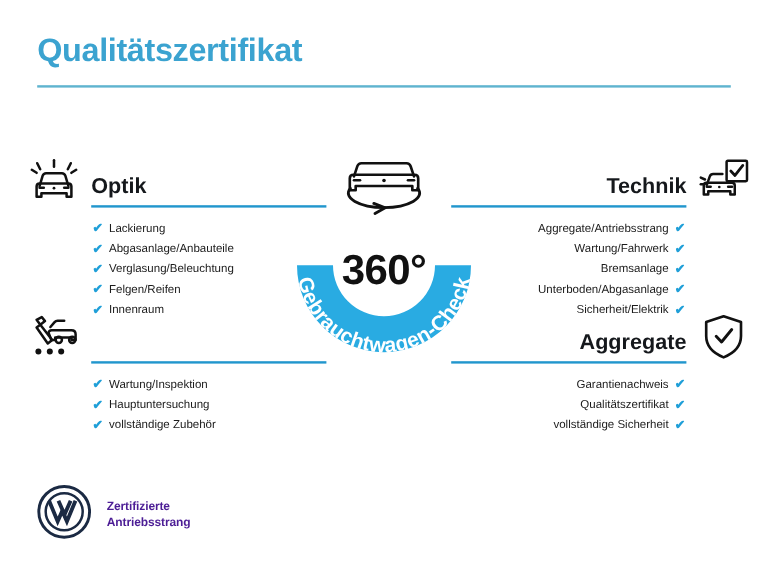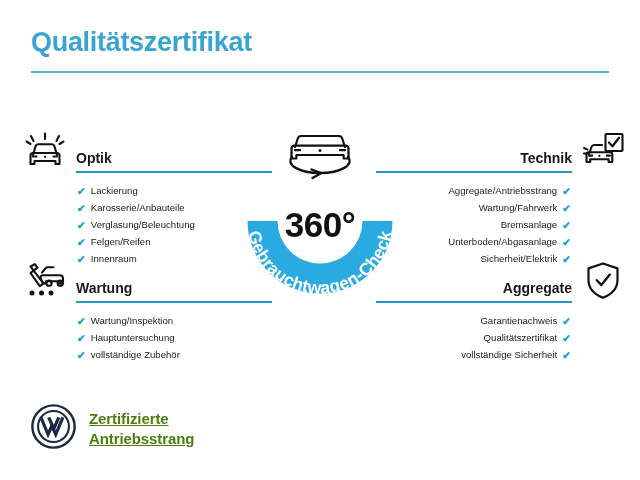--- a/index.html
+++ b/index.html
@@ -69,21 +69,21 @@
     height: 44px;
     flex: 0 0 46px;
     display: block;
   }
   .sec-title-wrap {
     flex: 1 1 auto;
     min-width: 0;
     padding-bottom: 1px;
   }
   .sec-title {
-    font-size: 14px;
+    font-size: 18px;
     font-weight: bold;
     color: #15181c;
     line-height: 1.2;
     padding-bottom: 4px;
     white-space: nowrap;
   }
   .col-right .sec-title { text-align: right; }
   .sec-rule {
     height: 2px;
     background: #2196cd;
@@ -136,26 +136,25 @@
   
   .vw-block {
     position: absolute;
     left: 30px;
     top: 403px;
     display: flex;
     align-items: center;
     gap: 12px;
   }
   .vw-text {
-    font-size: 15px;
+    font-size: 10px;
     font-weight: bold;
-    color: #4d7c0f;
+    color: #4c1d95;
     line-height: 1.32;
     letter-spacing: -0.1px;
-    text-decoration: underline;
   }
   .dealer {
     position: absolute;
     left: 352px;
     top: 398px;
     width: 262px;
     height: 62px;
   }
 </style>
 </head>
@@ -189,21 +188,21 @@
         <div class="sec-rule"></div>
       </div>
     </div>
     <ul class="sec-list">
       <li>
         <span class="check">✔</span>
         <span>Lackierung</span>
       </li>
       <li>
         <span class="check">✔</span>
-        <span>Karosserie/Anbauteile</span>
+        <span>Abgasanlage/Anbauteile</span>
       </li>
       <li>
         <span class="check">✔</span>
         <span>Verglasung/Beleuchtung</span>
       </li>
       <li>
         <span class="check">✔</span>
         <span>Felgen/Reifen</span>
       </li>
       <li>
@@ -266,21 +265,20 @@
           <path d="M20 12.5 L23.5 8.4 C24.2 7.6 25 7.3 26 7.3 L31.5 7.3"></path>
           <path d="M18.5 17.5 C18.5 16 19.6 15.2 21 15.2 L37.5 15.2 C39.6 15.2 41 16.4 41 18.6 L41 23.4 L37.6 23.4 L37.6 21.2 L24 21.2 L24 23.4 L20.8 23.4 Z"></path>
           <circle cx="27" cy="23.2" r="2.6"></circle>
           <circle cx="38.2" cy="23.2" r="2.6"></circle>
           <circle cx="10" cy="33" r="2.5" fill="#111" stroke="none"></circle>
           <circle cx="19.5" cy="33" r="2.5" fill="#111" stroke="none"></circle>
           <circle cx="29" cy="33" r="2.5" fill="#111" stroke="none"></circle>
         </svg>
       </span>
       <div class="sec-title-wrap">
-        <div class="sec-title">Wartung</div>
         <div class="sec-rule"></div>
       </div>
     </div>
     <ul class="sec-list">
       <li>
         <span class="check">✔</span>
         <span>Wartung/Inspektion</span>
       </li>
       <li>
         <span class="check">✔</span>

